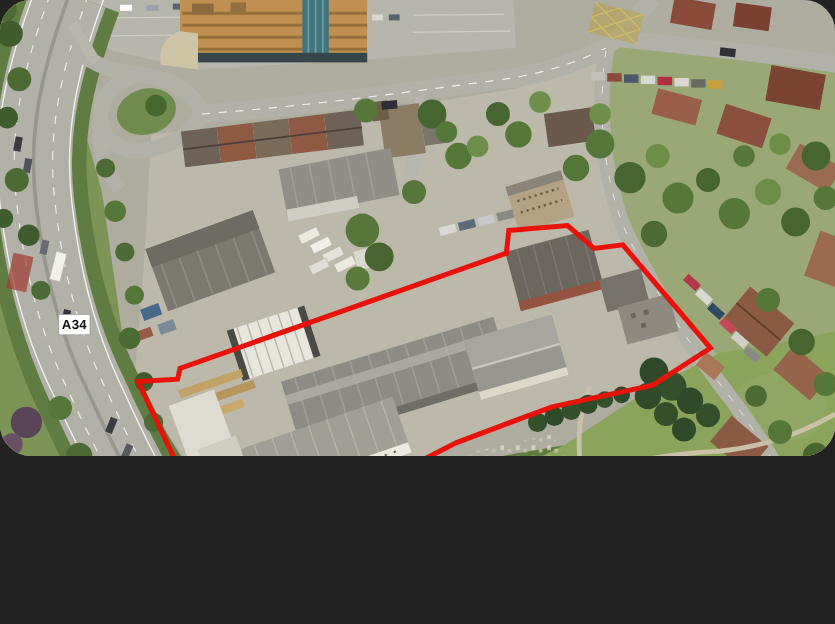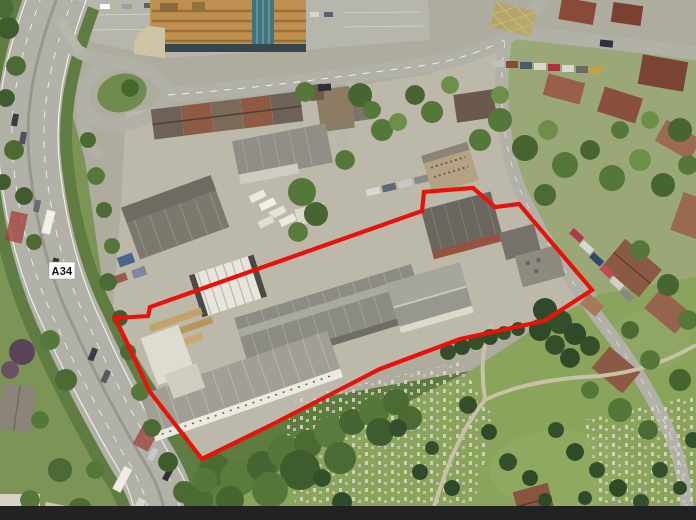--- a/index.html
+++ b/index.html
@@ -1,16 +1,16 @@
 <!DOCTYPE html>
 <html><head>
 <meta charset="utf-8">
 <style>
   html,body{margin:0;padding:0;background:#222;}
-  #stage{width:696px;height:506px;position:relative;overflow:hidden;font-family:"Liberation Sans",sans-serif;}
+  #stage{width:696px;height:380px;position:relative;overflow:hidden;font-family:"Liberation Sans",sans-serif;border-radius:26px;}
   svg{display:block;}
   .badge-text{font-family:"Liberation Sans",sans-serif;font-weight:bold;font-size:11px;letter-spacing:.3px;}
 </style>
 </head>
 <body>
 
 <div id="stage">
 <svg width="696" height="520" viewBox="0 0 696 520" xmlns="http://www.w3.org/2000/svg">
   <defs>
     <pattern id="graves" width="13" height="9" patternUnits="userSpaceOnUse">

